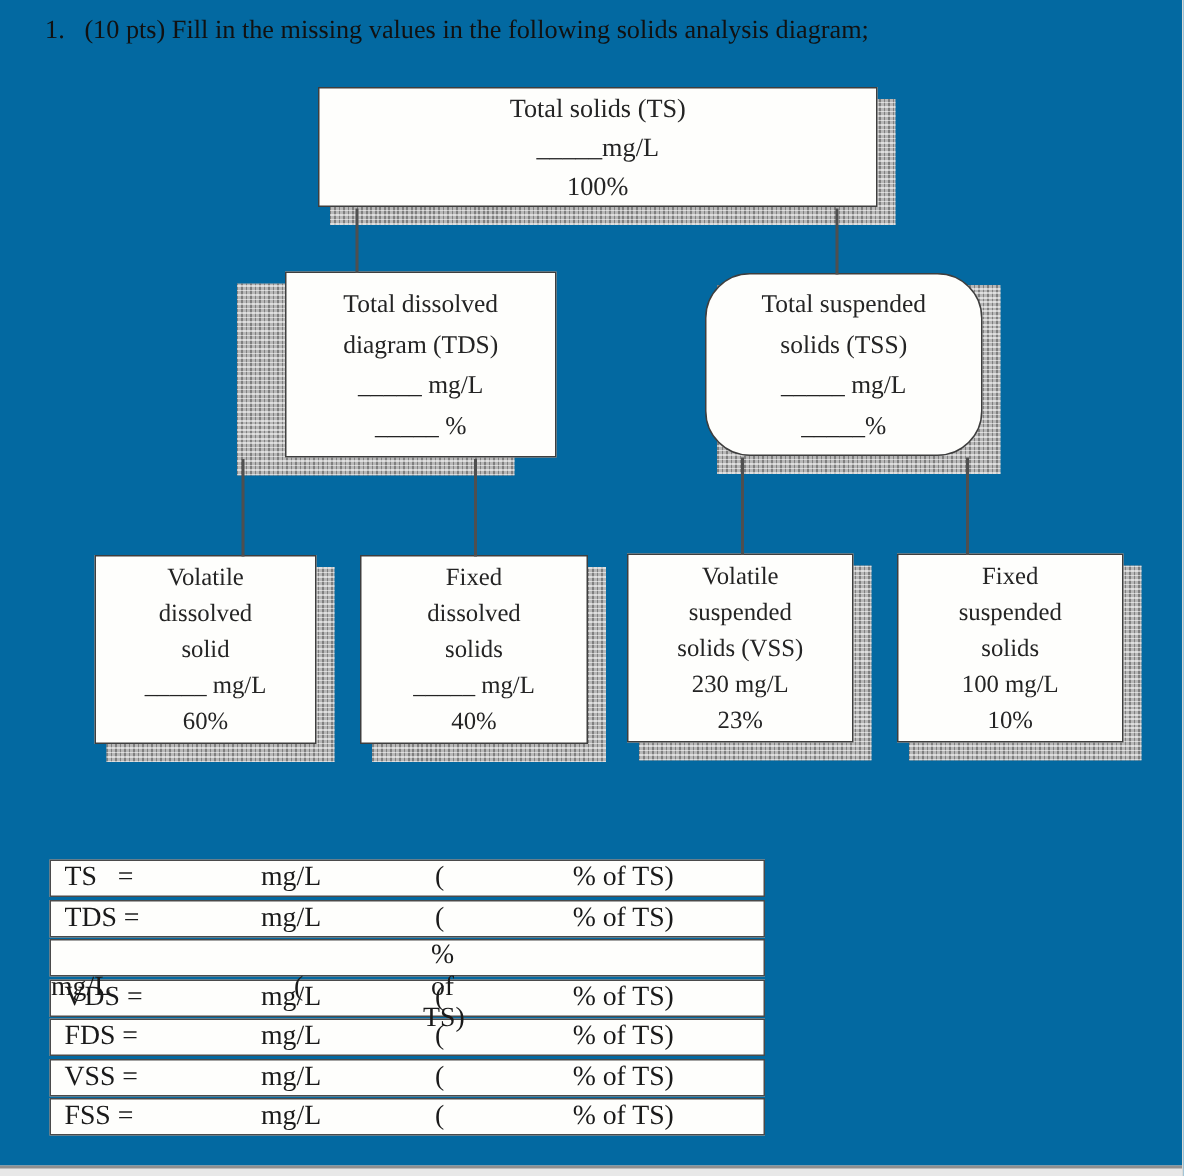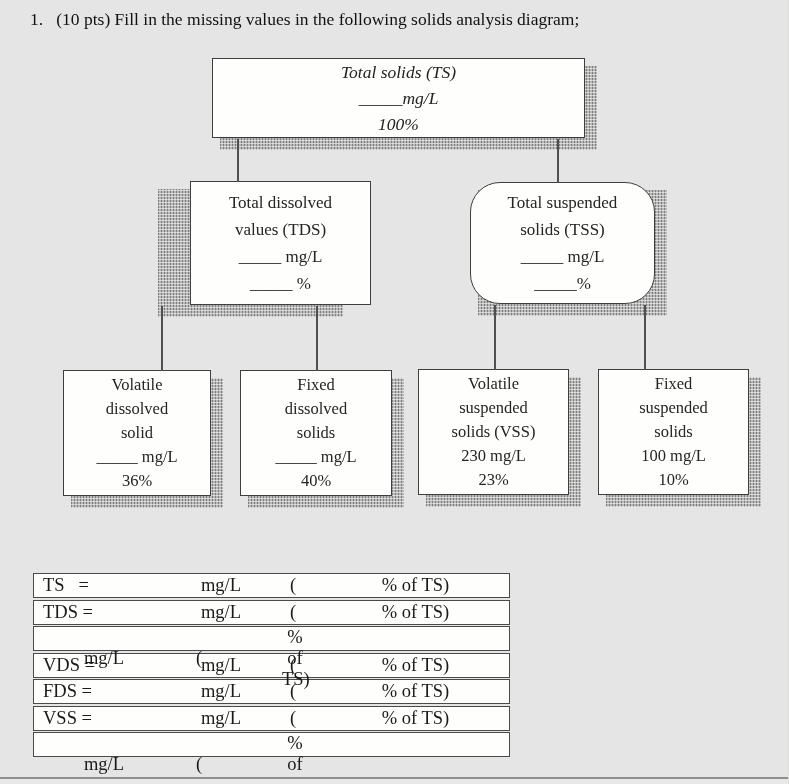--- a/index.html
+++ b/index.html
@@ -1,19 +1,19 @@
 <!DOCTYPE html>
 <html><head>
 <meta charset="utf-8">
 <style>
   html,body{margin:0;padding:0;background:#ffffff;}
   #page{
     position:relative;
     width:789px;height:784px;
-    background:#e5e5e5;
+    background:#0369a1;
     font-family:"Liberation Serif","DejaVu Serif",serif;
     color:#1e1e1e;
     overflow:hidden;
   }
   .title{
     position:absolute;left:30px;top:8px;width:730px;
     font-size:17.5px;line-height:22px;color:#111;
     white-space:nowrap;
   }
   
@@ -47,21 +47,21 @@
     grid-template-columns:140px 94px 40px 1fr;
     align-items:center;
     height:23px;
     border:1.6px solid #4a4a4a;
     background:#fefefc;
     margin-bottom:1.5px;
     font-size:18.5px;
     color:#1a1a1a;
   }
   .c-label{padding-left:9px;text-align:left;white-space:pre;}
-  .c-unit{text-align:center;}
+  .c-unit{text-align:left;}
   .c-paren{text-align:left;padding-left:22px;}
   .c-pct{text-align:center;padding-left:14px;}
   .bottom-strip{
     position:absolute;left:0;right:0;top:777px;height:7px;z-index:4;
     background:#e8e8e8;border-top:2px solid #8f8f8f;
   }
   .right-edge{
     position:absolute;top:0;bottom:0;right:0;width:1px;z-index:4;
     background:#dcdcd8;
   }
@@ -81,46 +81,46 @@
   <div class="shadow" style="left:426px;top:377px;width:155px;height:130px;"></div>
   <div class="shadow" style="left:606px;top:377px;width:155px;height:130px;"></div>
 
   <div class="vline" style="left:237px;top:139px;height:43px;"></div>
   <div class="vline" style="left:557px;top:139px;height:44px;"></div>
   <div class="vline" style="left:161px;top:306px;height:65px;"></div>
   <div class="vline" style="left:316px;top:306px;height:65px;"></div>
   <div class="vline" style="left:494px;top:305px;height:65px;"></div>
   <div class="vline" style="left:644px;top:305px;height:65px;"></div>
 
-  <div class="node" style="left:212px;top:58px;width:371px;height:78px;font-size:17.5px;line-height:26px;font-style:italic;">
+  <div class="node" style="left:212px;top:58px;width:371px;height:78px;font-size:17.5px;line-height:26px;">
     <div>Total solids (TS)</div>
     <div class="blank-text">_____mg/L</div>
     <div>100%</div>
   </div>
 
   <div class="node" style="left:150px;top:181px;width:179px;height:122px;font-size:17px;line-height:27px;margin-left:40px;">
     <div>Total dissolved</div>
-    <div>values (TDS)</div>
+    <div>diagram (TDS)</div>
     <div class="blank-text">_____ mg/L</div>
     <div class="blank-text">_____ %</div>
   </div>
 
   <div class="node" style="left:470px;top:182px;width:183px;height:120px;font-size:17px;line-height:27px;border-radius:30px;">
     <div>Total suspended</div>
     <div>solids (TSS)</div>
     <div class="blank-text">_____ mg/L</div>
     <div class="blank-text">_____%</div>
   </div>
 
   <div class="node" style="left:63px;top:370px;width:146px;height:124px;font-size:16.5px;line-height:24px;">
     <div>Volatile</div>
     <div>dissolved</div>
     <div>solid</div>
     <div class="blank-text">_____ mg/L</div>
-    <div>36%</div>
+    <div>60%</div>
   </div>
 
   <div class="node" style="left:240px;top:370px;width:150px;height:124px;font-size:16.5px;line-height:24px;">
     <div>Fixed</div>
     <div>dissolved</div>
     <div>solids</div>
     <div class="blank-text">_____ mg/L</div>
     <div>40%</div>
   </div>
 
@@ -170,20 +170,21 @@
       <div class="c-paren">(</div>
       <div class="c-pct">% of TS)</div>
     </div>
     <div class="trow">
       <div class="c-label">VSS =</div>
       <div class="c-unit">mg/L</div>
       <div class="c-paren">(</div>
       <div class="c-pct">% of TS)</div>
     </div>
     <div class="trow">
+      <div class="c-label">FSS =</div>
       <div class="c-unit">mg/L</div>
       <div class="c-paren">(</div>
       <div class="c-pct">% of TS)</div>
     </div>
   </div>
 
   <div class="bottom-strip"></div>
   <div class="right-edge"></div>
 </div>
 

